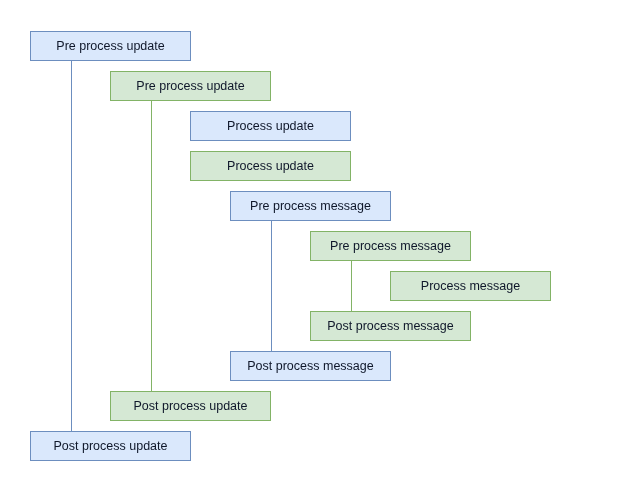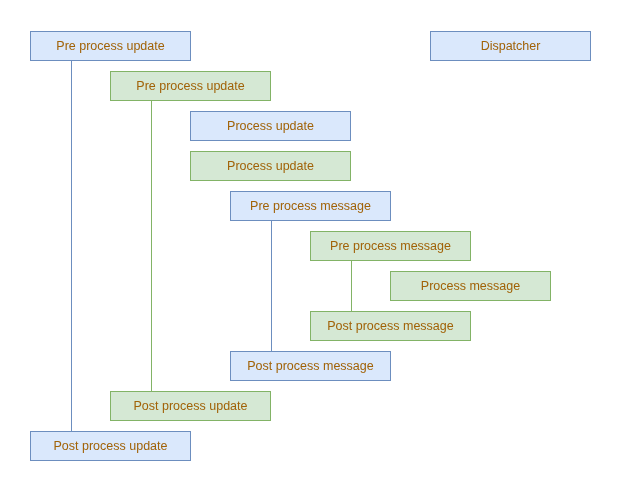--- a/index.html
+++ b/index.html
@@ -20,21 +20,21 @@
   .node {
     position: absolute;
     box-sizing: border-box;
     border-width: 1px;
     border-style: solid;
     display: flex;
     align-items: center;
     justify-content: center;
     font-size: 12.5px;
     line-height: 1.2;
-    color: #a16207;
+    color: #0f172a;
     text-align: center;
     white-space: nowrap;
     z-index: 2;
   }
   .node.dispatcher {
     background: #dae8fc;
     border-color: #6c8ebf;
   }
   .node.router {
     background: #d5e8d4;
@@ -91,17 +91,14 @@
   <div class="node dispatcher" style="left:230px; top:351px; width:161px; height:30px;">
       <span>Post process message</span>
     </div>
   <div class="node router" style="left:110px; top:391px; width:161px; height:30px;">
       <span>Post process update</span>
     </div>
   <div class="node dispatcher" style="left:30px;  top:431px; width:161px; height:30px;">
       <span>Post process update</span>
     </div>
 
-  <div class="node dispatcher" style="left:430px; top:31px; width:161px; height:30px;">
-      <span>Dispatcher</span>
-    </div>
 
 </div>
 
 </body></html>

